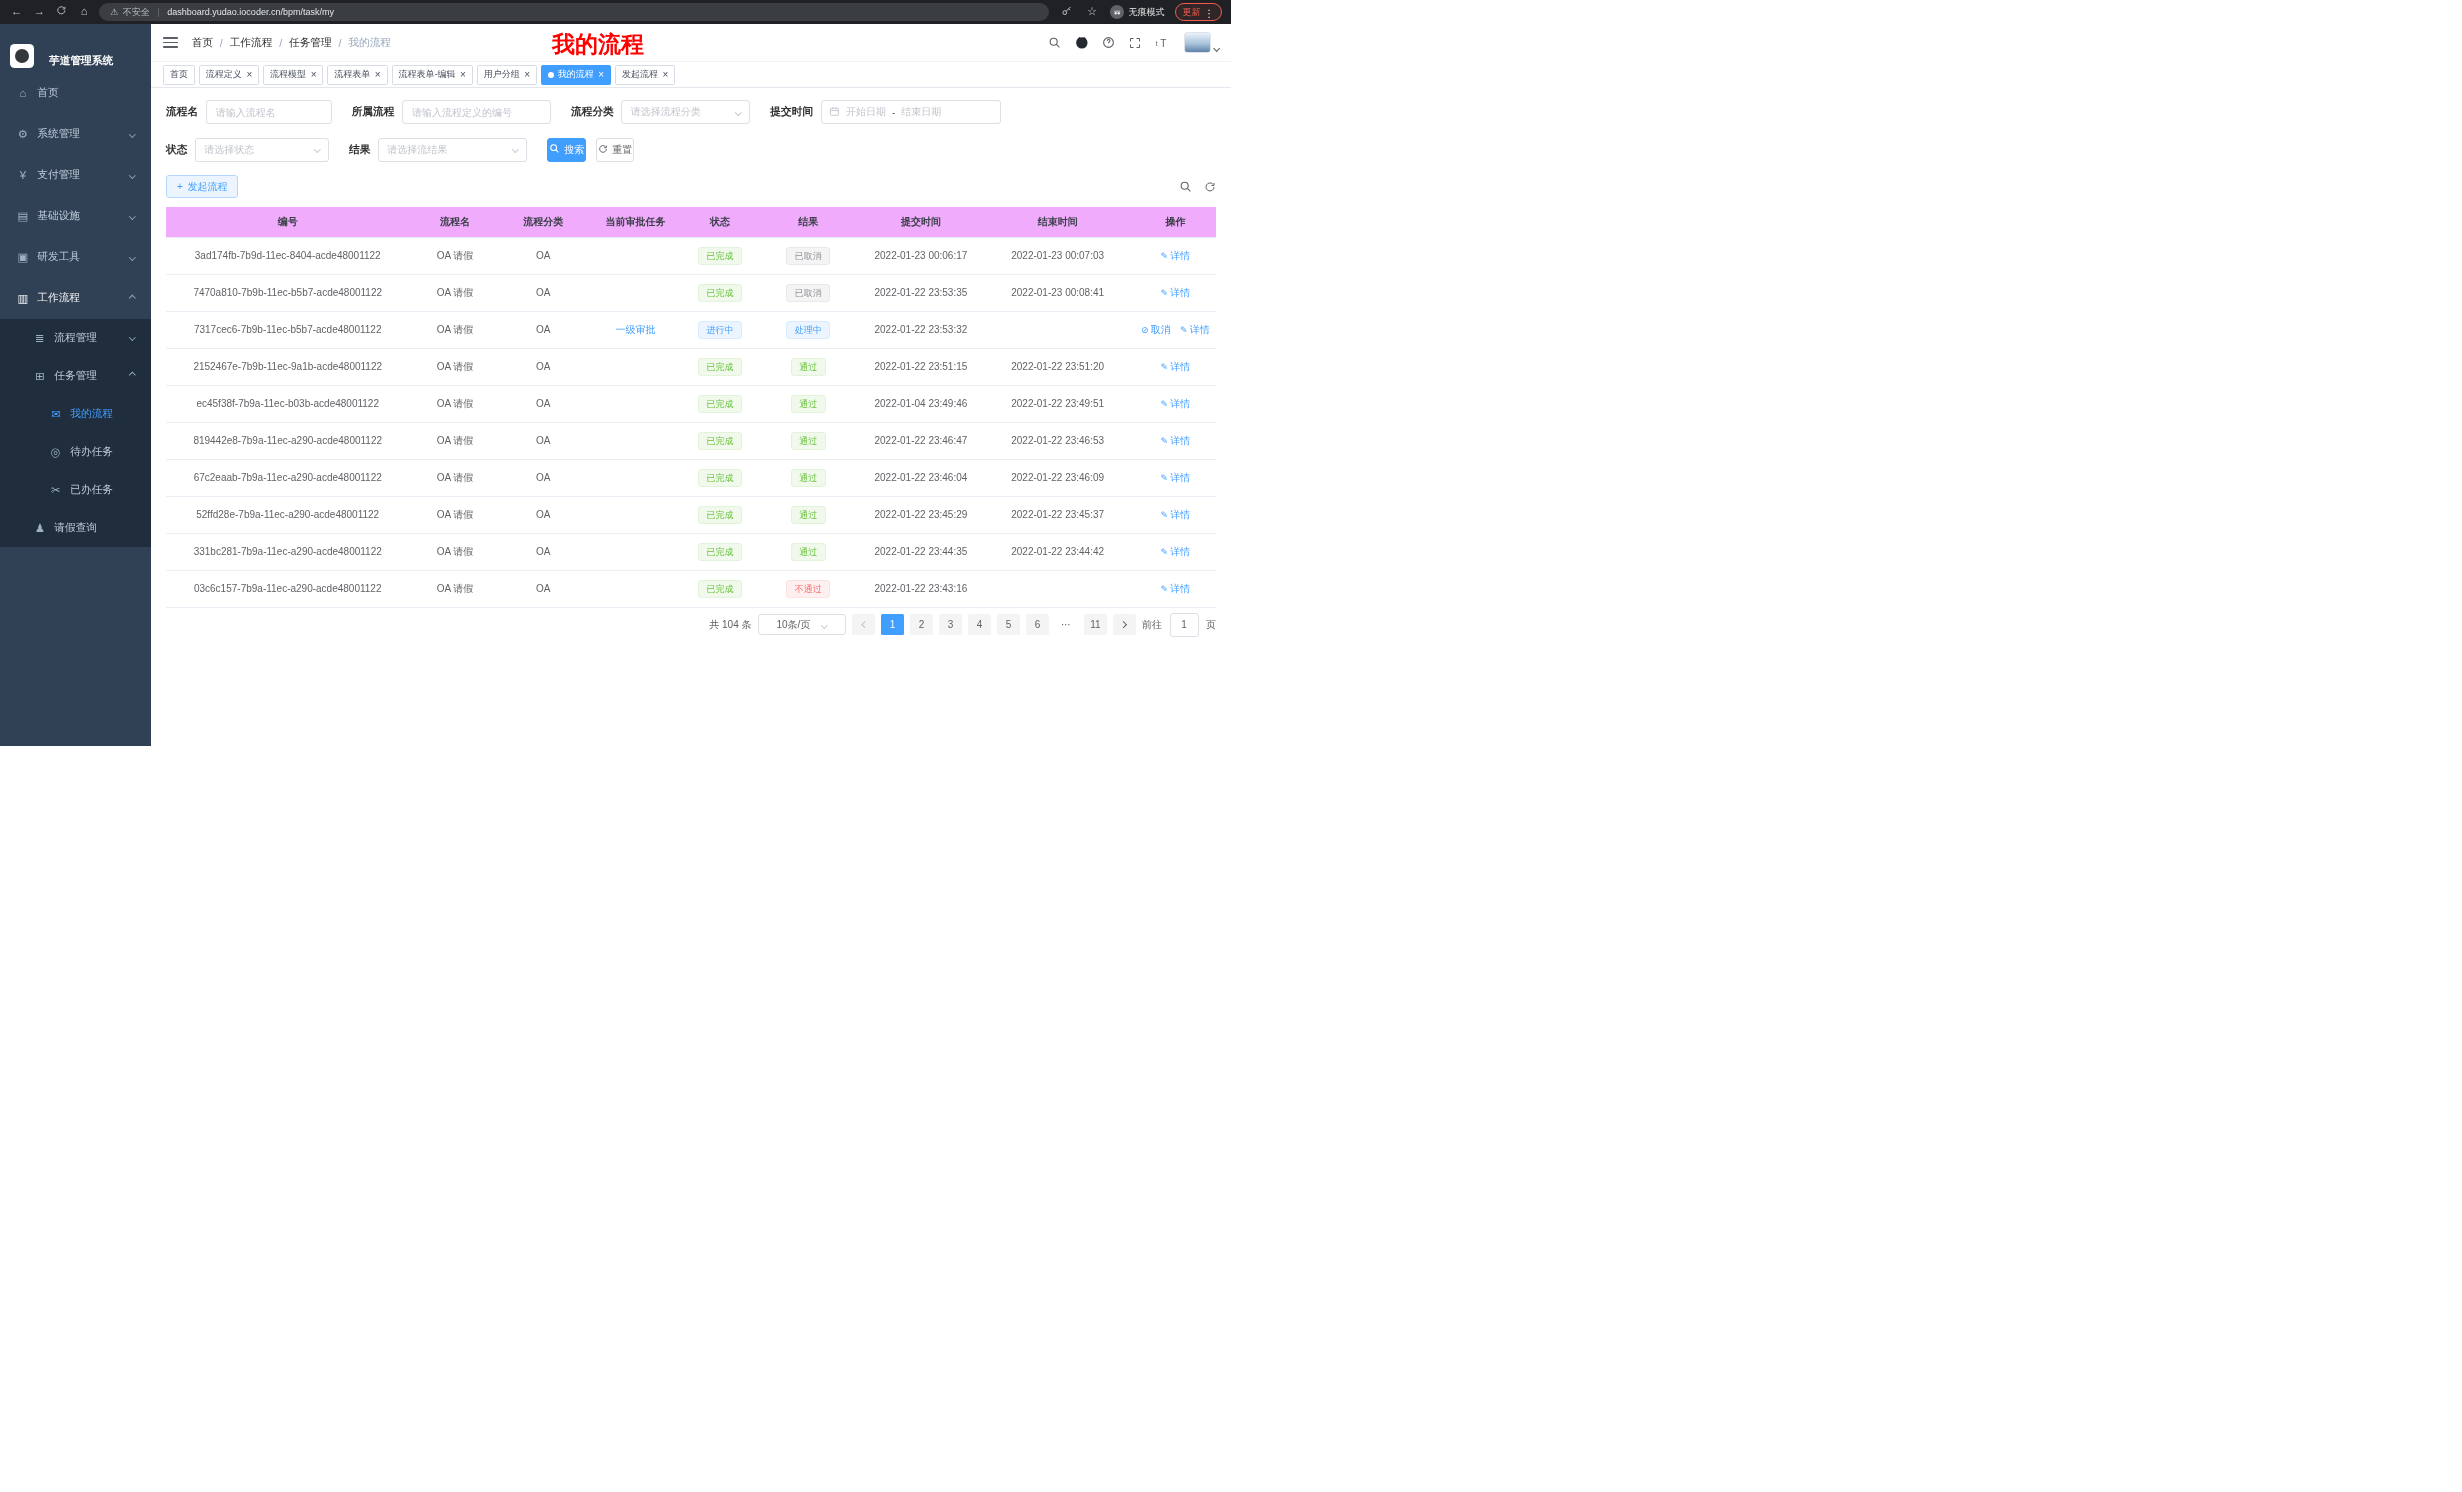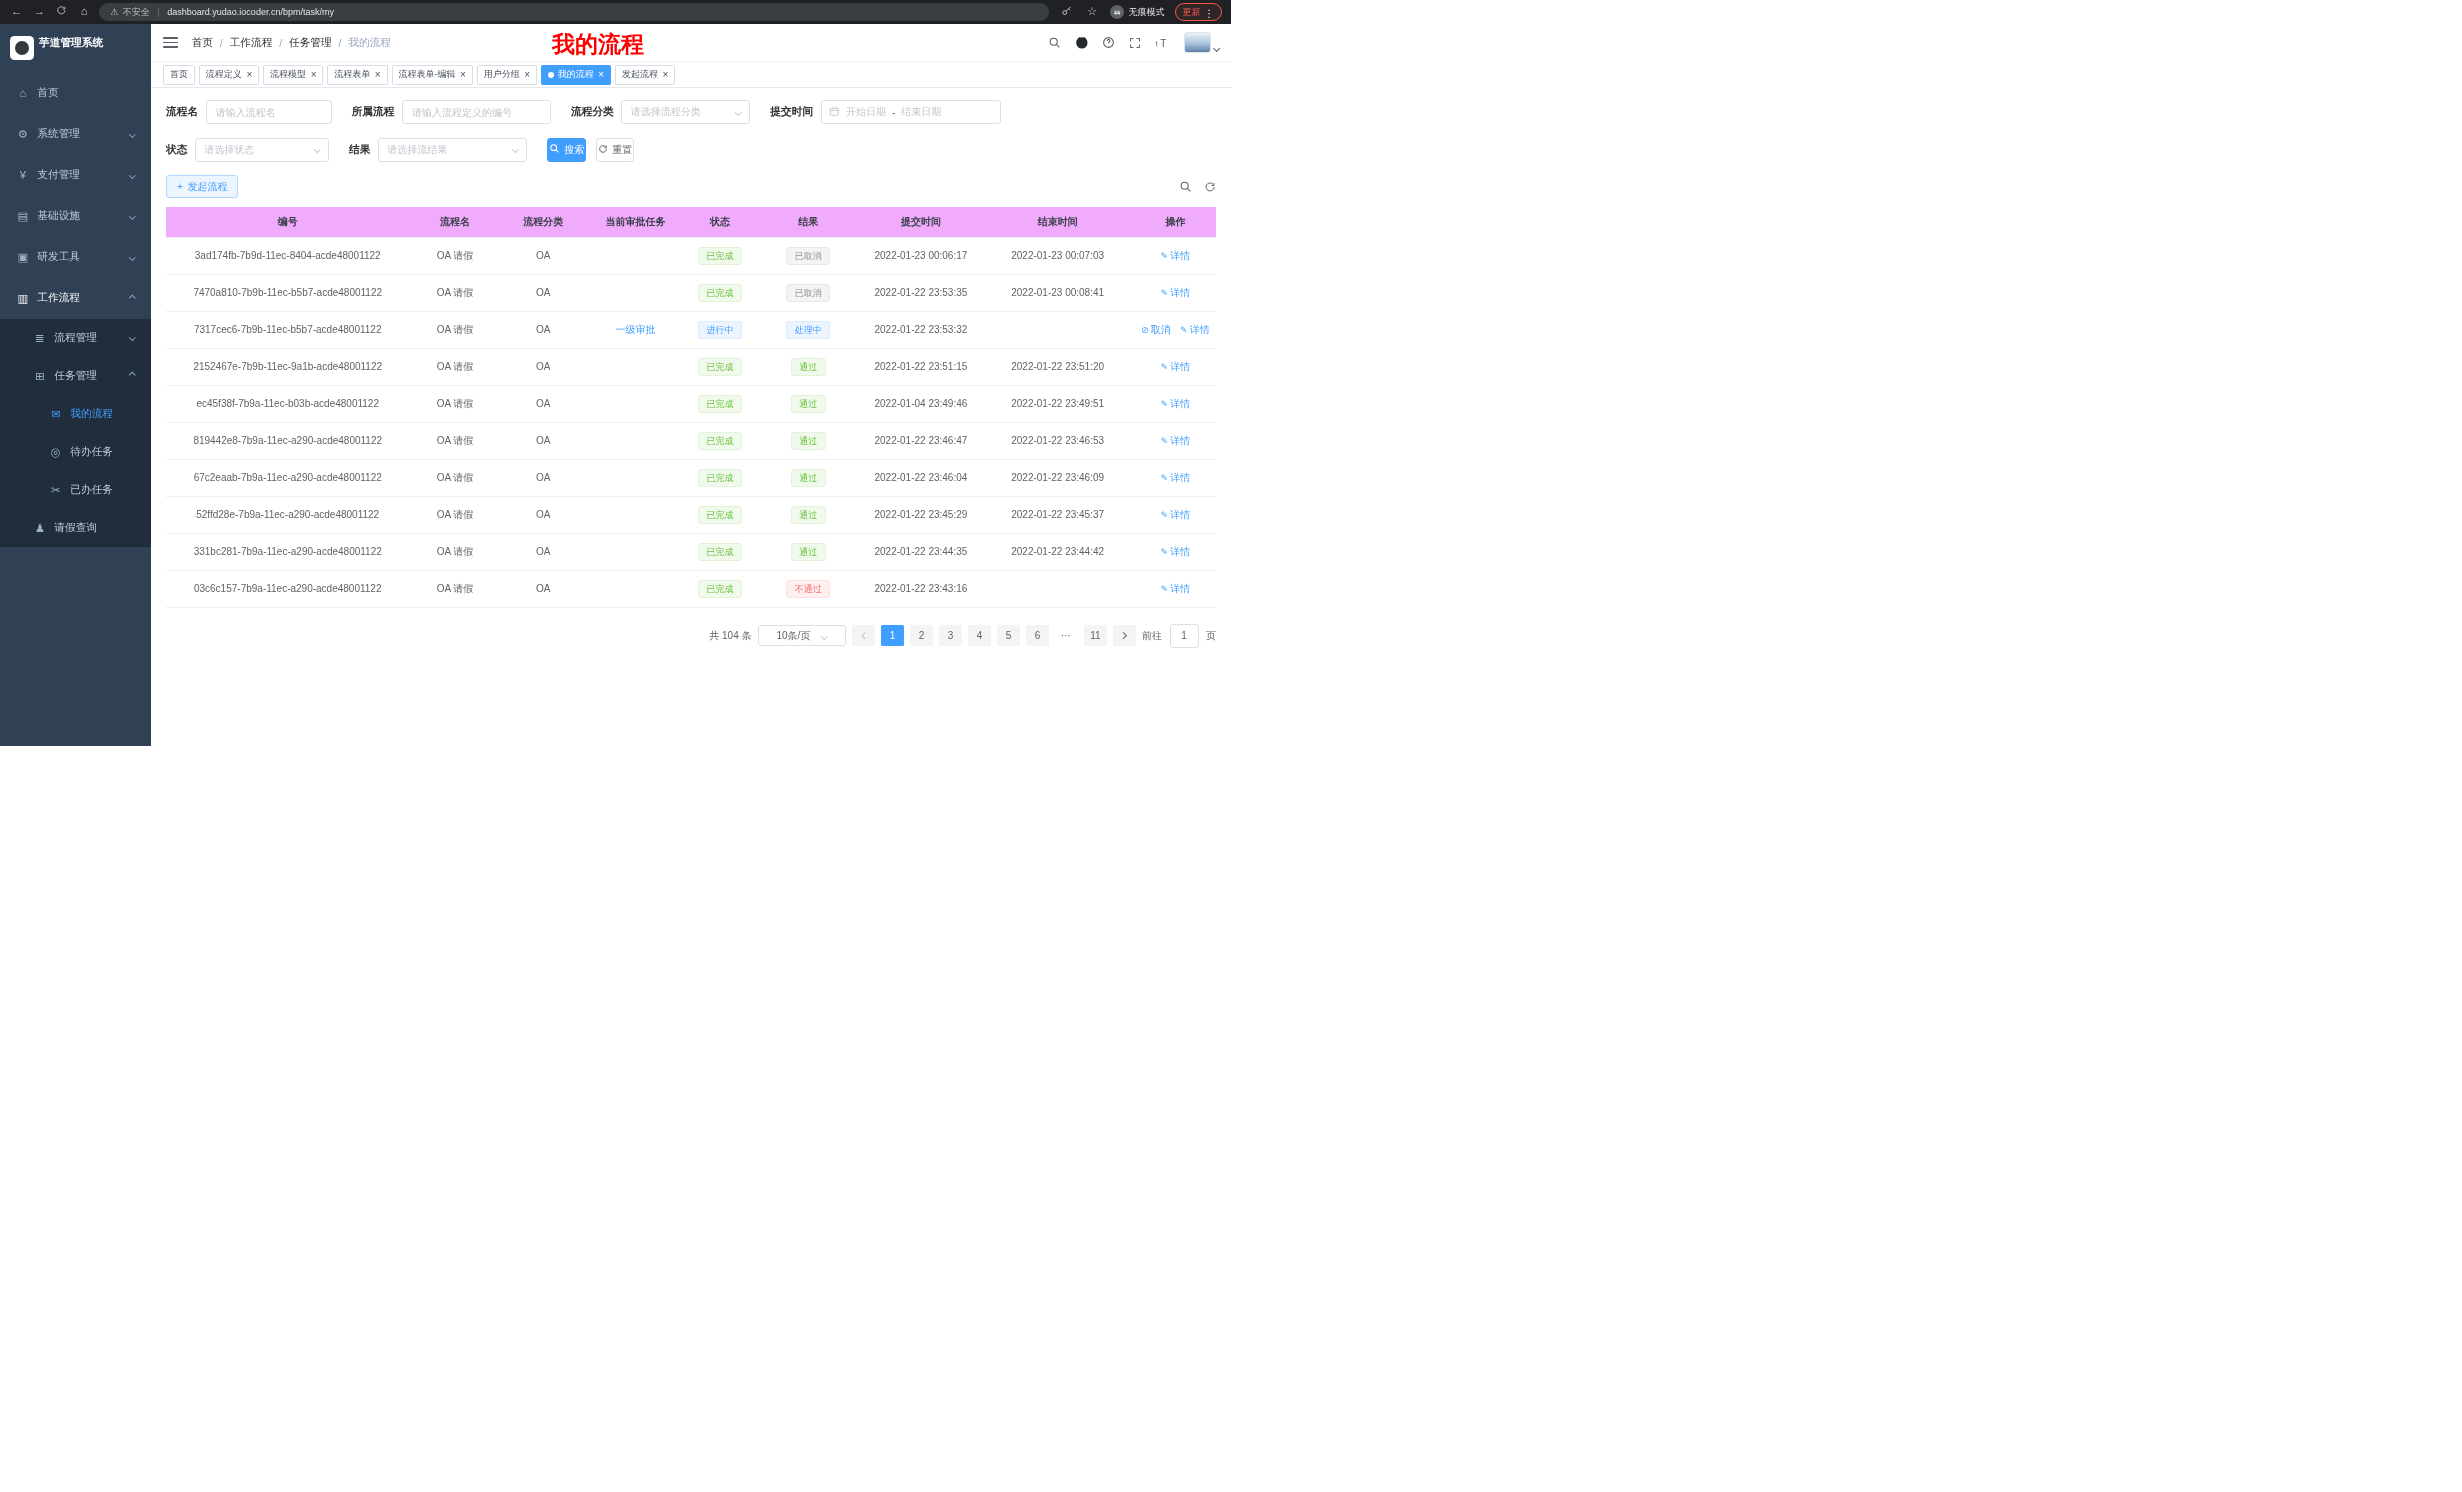--- a/index.html
+++ b/index.html
@@ -19,21 +19,21 @@
   .incog-circle{width:14.5px;height:14.5px;border-radius:50%;background:#5f6368;display:flex;align-items:center;justify-content:center}
   .update-pill{display:flex;align-items:flex-end;gap:3.8px;border:1.1px solid #f5594e;border-radius:10.7px;padding:1.5px 6.8px;color:#f5594e;font-size:9px;cursor:pointer;background:rgba(245,89,78,0.08);white-space:nowrap}
   .update-pill .dots{color:#e8eaed;font-size:10px}
 
   
   .app{display:flex;height:calc(100% - 24px)}
   .sidebar{width:151px;flex-shrink:0;background:#304156;display:flex;flex-direction:column;overflow:hidden}
   .main{flex:1;min-width:0;display:flex;flex-direction:column;background:#fff}
 
   
-  .logo{height:44px;display:flex;align-items:flex-start;gap:5px;padding:12px 10px;cursor:pointer}
+  .logo{height:44px;display:flex;align-items:flex-end;gap:15px;padding:0 10px;cursor:pointer}
   .logo-img{width:24px;height:24px;border-radius:4.6px;background:#fff;position:relative;flex-shrink:0}
   .logo-img::after{content:"";position:absolute;inset:4.6px;border-radius:50%;background:#33383d}
   .logo-title{color:#fff;font-size:10.7px;font-weight:bold;white-space:nowrap}
   .menu{flex:1;padding-top:4.6px}
   .menu-item{height:41px;display:flex;align-items:center;gap:7.6px;color:#bfcbd9;font-size:10.7px;cursor:pointer;position:relative;padding-left:16px;white-space:nowrap}
   .menu-item .micon{width:13.7px;text-align:center;font-size:11.4px;color:#9fb0c3}
   .menu-item .chev{position:absolute;right:16.7px;width:4.6px;height:4.6px;color:#8fa3b8}
   .menu-item.lvl2{padding-left:33px;height:38px}
   .menu-item.lvl3{padding-left:49px;height:38px}
   .menu-item.sub{background:#1f2d3d}
@@ -98,21 +98,21 @@
   .tag{display:inline-block;height:18px;line-height:16.7px;padding:0 7.6px;border-radius:3px;font-size:9px;border:0.8px solid transparent}
   .tag-success{background:#f0f9eb;border-color:#e1f3d8;color:#67c23a}
   .tag-info{background:#f4f4f5;border-color:#e9e9eb;color:#909399}
   .tag-primary{background:#ecf5ff;border-color:#d9ecff;color:#409eff}
   .tag-danger{background:#fef0f0;border-color:#fde2e2;color:#f56c6c}
   .link{color:#409eff;cursor:pointer;text-decoration:none}
   .action-link{color:#409eff;font-size:10px;margin:0 4.6px;cursor:pointer;display:inline-flex;align-items:center;gap:2.3px;text-decoration:none}
   .a-icon{font-size:9px}
 
   
-  .pagination{display:flex;align-items:center;justify-content:flex-end;gap:6px;margin-top:16px;font-size:10px;color:#606266}
+  .pagination{display:flex;align-items:center;justify-content:flex-end;gap:6px;margin-top:5px;font-size:10px;color:#606266}
   .page-sizer{height:21px;border:0.8px solid #dcdfe6;border-radius:3px;padding:0 18px;display:flex;align-items:center;gap:12px;cursor:pointer;background:#fff}
   .pbtn{min-width:23px;height:21px;border:none;border-radius:1.5px;background:#f4f4f5;color:#606266;display:inline-flex;align-items:center;justify-content:center;cursor:pointer;font-size:10px}
   .pbtn.active{background:#409eff;color:#fff}
   .pbtn.disabled{color:#c0c4cc}
   .pbtn.pmore{background:transparent;letter-spacing:0.8px}
   .goto-input{width:29px;text-align:center;margin:0 1.5px}
 
   
   .chev{display:inline-block;width:5.3px;height:5.3px;border-right:1.1px solid currentColor;border-bottom:1.1px solid currentColor}
   .chev.down{transform:rotate(45deg)}

